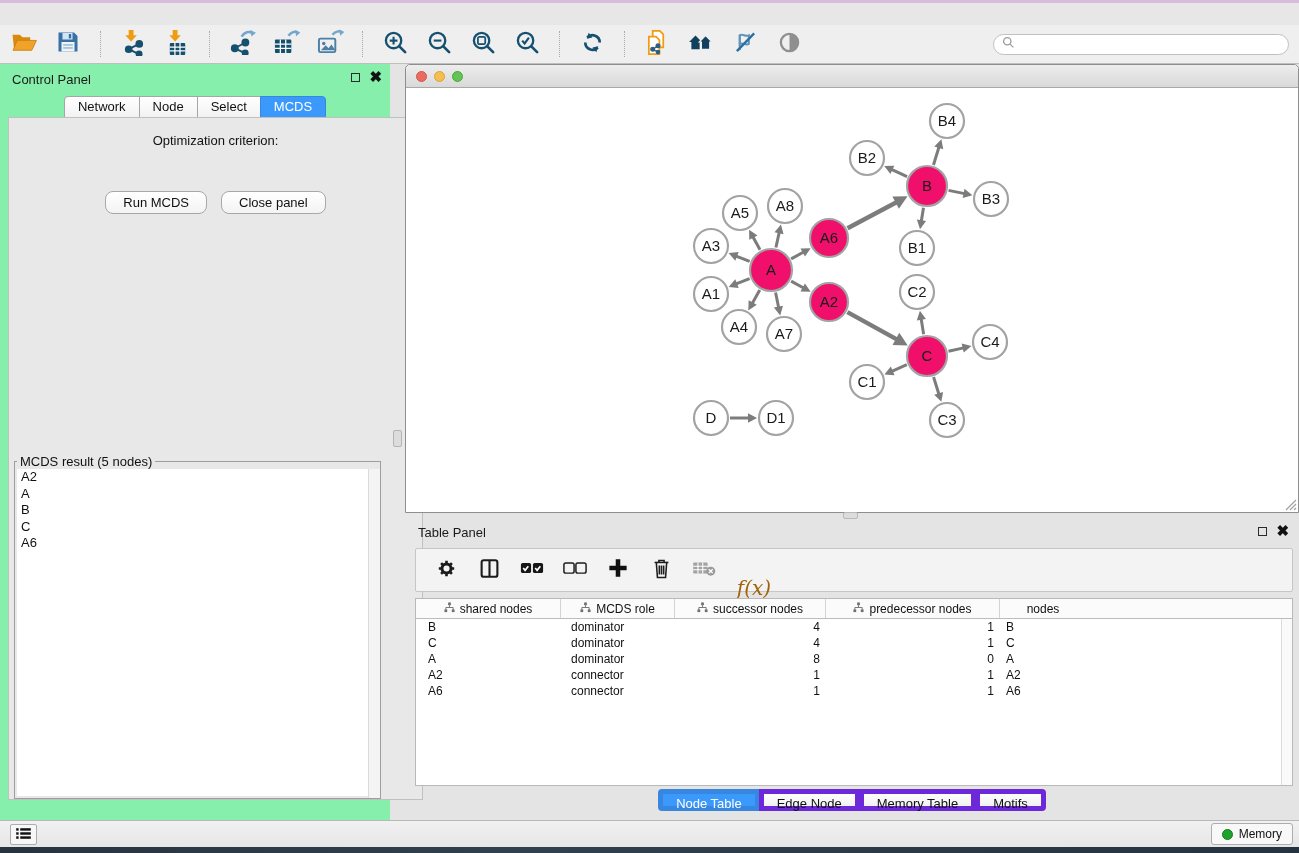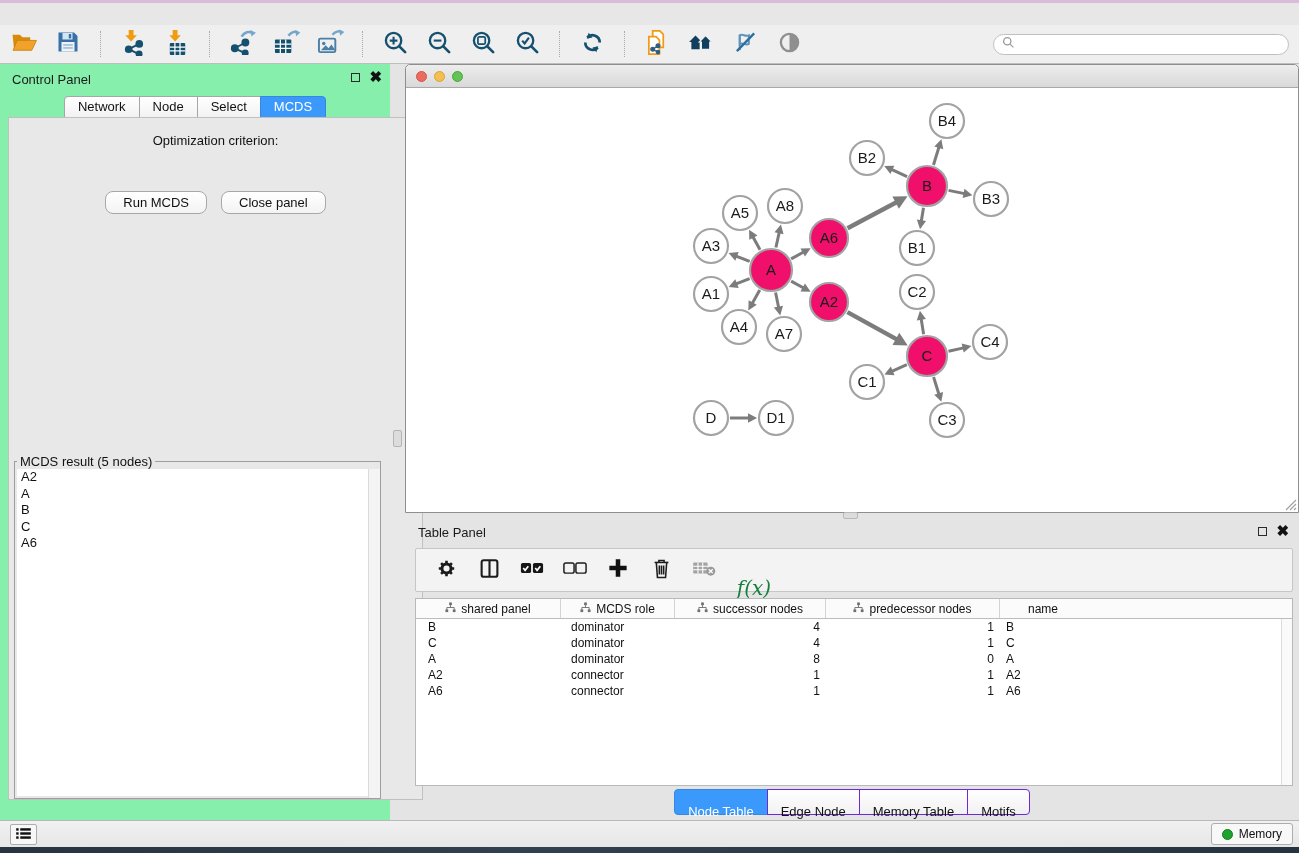--- a/index.html
+++ b/index.html
@@ -85,38 +85,38 @@
   .divider-grip-h { position:absolute; left:843px; top:448px; width:15px; height:7px;
     background:#DCDCDC; border:1px solid #B9B9B9; border-radius:2px; cursor:row-resize; }
 
   
   .table-panel { position:absolute; left:405px; top:454px; width:894px; height:302px; }
   .tp-title { position:absolute; left:13px; top:7px; font-size:13px; color:#1A1A1A; }
   .tp-head-icons { position:absolute; right:10px; top:7px; display:flex; gap:9px; align-items:center; }
   .tp-toolbar { position:absolute; left:10px; top:30px; width:878px; height:44px; background:#F3F3F3;
     border:1px solid #C6C6C6; border-radius:2px; display:flex; align-items:center; padding-left:17px; gap:17px; }
   .tp-tbtn { width:26px; height:28px; display:flex; align-items:center; justify-content:center; cursor:pointer; }
-  .fx-label { font-size:20px; font-style:italic; color:#15803d; font-family:"DejaVu Serif", serif;margin-top:35px; }
+  .fx-label { font-size:20px; font-style:italic; color:#a16207; font-family:"DejaVu Serif", serif;margin-top:35px; }
 
   .node-table { position:absolute; left:10px; top:80px; width:878px; height:188px; background:#FFFFFF;
     border:1px solid #B9B9B9; overflow:hidden; }
   .nt-header { display:grid; grid-template-columns:145px 114px 151px 174px 86px 1fr; height:20px;
     background:#FBFBFB; border-bottom:1px solid #BDBDBD; }
   .nt-th { display:flex; align-items:center; justify-content:center; gap:5px; font-size:12px; color:#111;
     border-right:1px solid #D4D4D4; cursor:pointer; }
   .nt-th:last-child { border-right:none; }
   .nt-row { display:grid; grid-template-columns:145px 114px 151px 174px 86px 1fr; height:16px; cursor:default; }
   .nt-td { font-size:12px; color:#111; display:flex; align-items:center; }
   .nt-td.al { justify-content:flex-start; padding-left:12px; }
   .nt-td.ar { justify-content:flex-end; padding-right:6px; }
   .nt-scroll { position:absolute; right:0; top:20px; bottom:0; width:11px; background:#FAFAFA; border-left:1px solid #DCDCDC; }
 
   .tp-tabs { position:absolute; left:0; width:100%; top:271px; display:flex; justify-content:center; }
-  .tp-tab { height:22px; line-height:20px; padding:12px 13px; font-size:13px; color:#111;
-    background:linear-gradient(#FFFFFF,#F1F1F1); border:1px solid #6d28d9; margin-left:-1px; cursor:pointer; }
+  .tp-tab { height:22px; line-height:20px; padding:0 13px; font-size:13px; color:#111;
+    background:linear-gradient(#FFFFFF,#F1F1F1); border:5px solid #6d28d9; margin-left:-1px; cursor:pointer; }
   .tp-tab:first-child { border-radius:4px 0 0 4px; margin-left:0; }
   .tp-tab:last-child { border-radius:0 4px 4px 0; }
   .tp-tab.active { background:#3B99FC; color:#FFFFFF; border-color:#3787E0; }
 
   
   .statusbar { position:absolute; left:0; top:820px; width:100%; height:27px;
     background:linear-gradient(#F1F1F1,#E6E6E6); border-top:1px solid #B8B8B8; }
   .list-btn { position:absolute; left:10px; top:3px; width:27px; height:21px; background:#F7F7F7;
     border:1px solid #ADADAD; border-radius:2px; display:flex; align-items:center; justify-content:center; cursor:pointer; }
   .memory-btn { position:absolute; right:6px; top:2px; height:22px; padding:0 10px; background:#F8F8F8;
@@ -583,21 +583,21 @@
         <div class="nt-header" id="nt-header">
             <div class="nt-th">
               <span><svg viewBox="0 0 12 12" width="11" height="11">
                   <g fill="#6E6E6E">
                     <rect x="4.5" y="0.5" width="3" height="3"></rect>
                     <rect x="0.5" y="8" width="3" height="3"></rect>
                     <rect x="8.5" y="8" width="3" height="3"></rect>
                   </g>
                   <path d="M6 3.5V6M2 8V6h8v2" stroke="#6E6E6E" fill="none"></path>
                 </svg></span>
-              <span>shared panel</span>
+              <span>shared nodes</span>
             </div>
             <div class="nt-th">
               <span><svg viewBox="0 0 12 12" width="11" height="11">
                   <g fill="#6E6E6E">
                     <rect x="4.5" y="0.5" width="3" height="3"></rect>
                     <rect x="0.5" y="8" width="3" height="3"></rect>
                     <rect x="8.5" y="8" width="3" height="3"></rect>
                   </g>
                   <path d="M6 3.5V6M2 8V6h8v2" stroke="#6E6E6E" fill="none"></path>
                 </svg></span>
@@ -619,21 +619,21 @@
                   <g fill="#6E6E6E">
                     <rect x="4.5" y="0.5" width="3" height="3"></rect>
                     <rect x="0.5" y="8" width="3" height="3"></rect>
                     <rect x="8.5" y="8" width="3" height="3"></rect>
                   </g>
                   <path d="M6 3.5V6M2 8V6h8v2" stroke="#6E6E6E" fill="none"></path>
                 </svg></span>
               <span>predecessor nodes</span>
             </div>
             <div class="nt-th">
-              <span>name</span>
+              <span>nodes</span>
             </div>
           </div>
         <div id="nt-body">
             <div class="nt-row">
               <div class="nt-td al" style="padding-left: 12px;">B</div>
               <div class="nt-td al" style="padding-left: 10px;">dominator</div>
               <div class="nt-td ar">4</div>
               <div class="nt-td ar">1</div>
               <div class="nt-td al" style="padding-left: 6px;">B</div>
               <div class="nt-td"></div>

